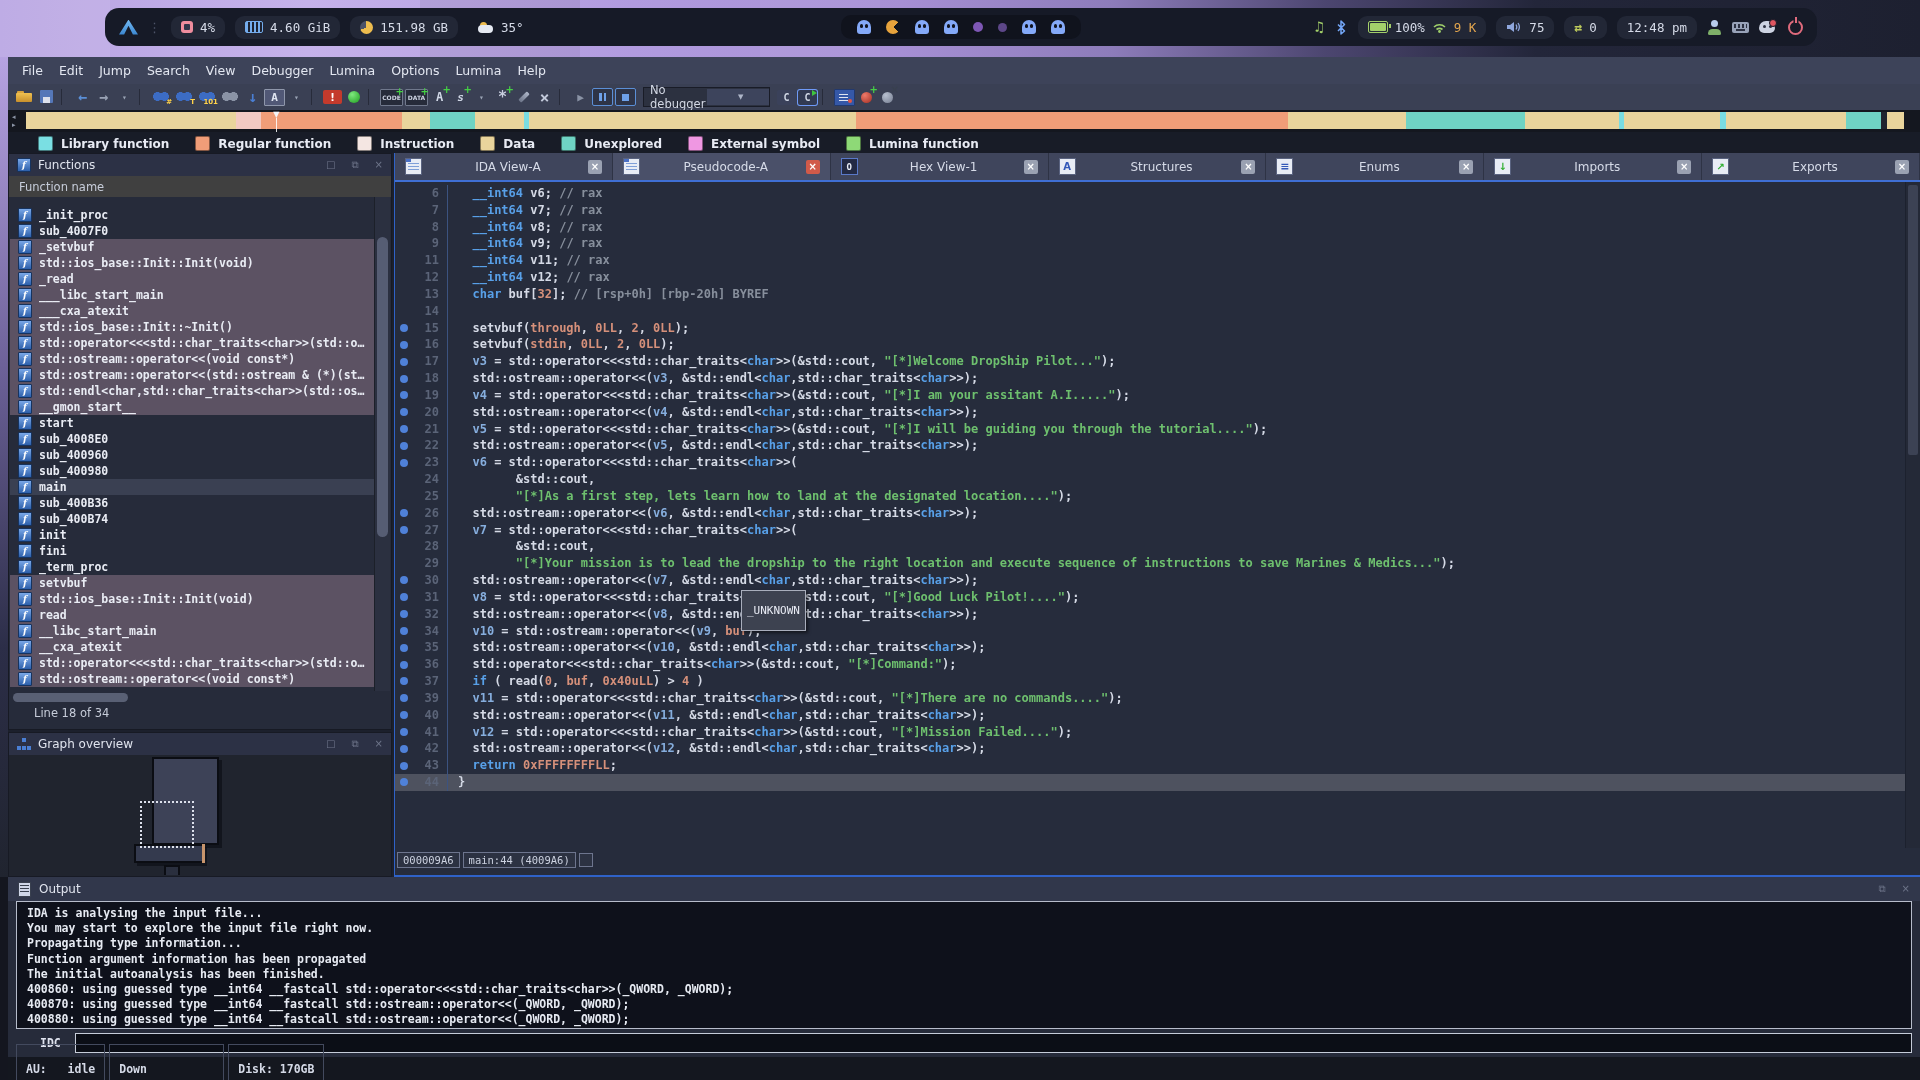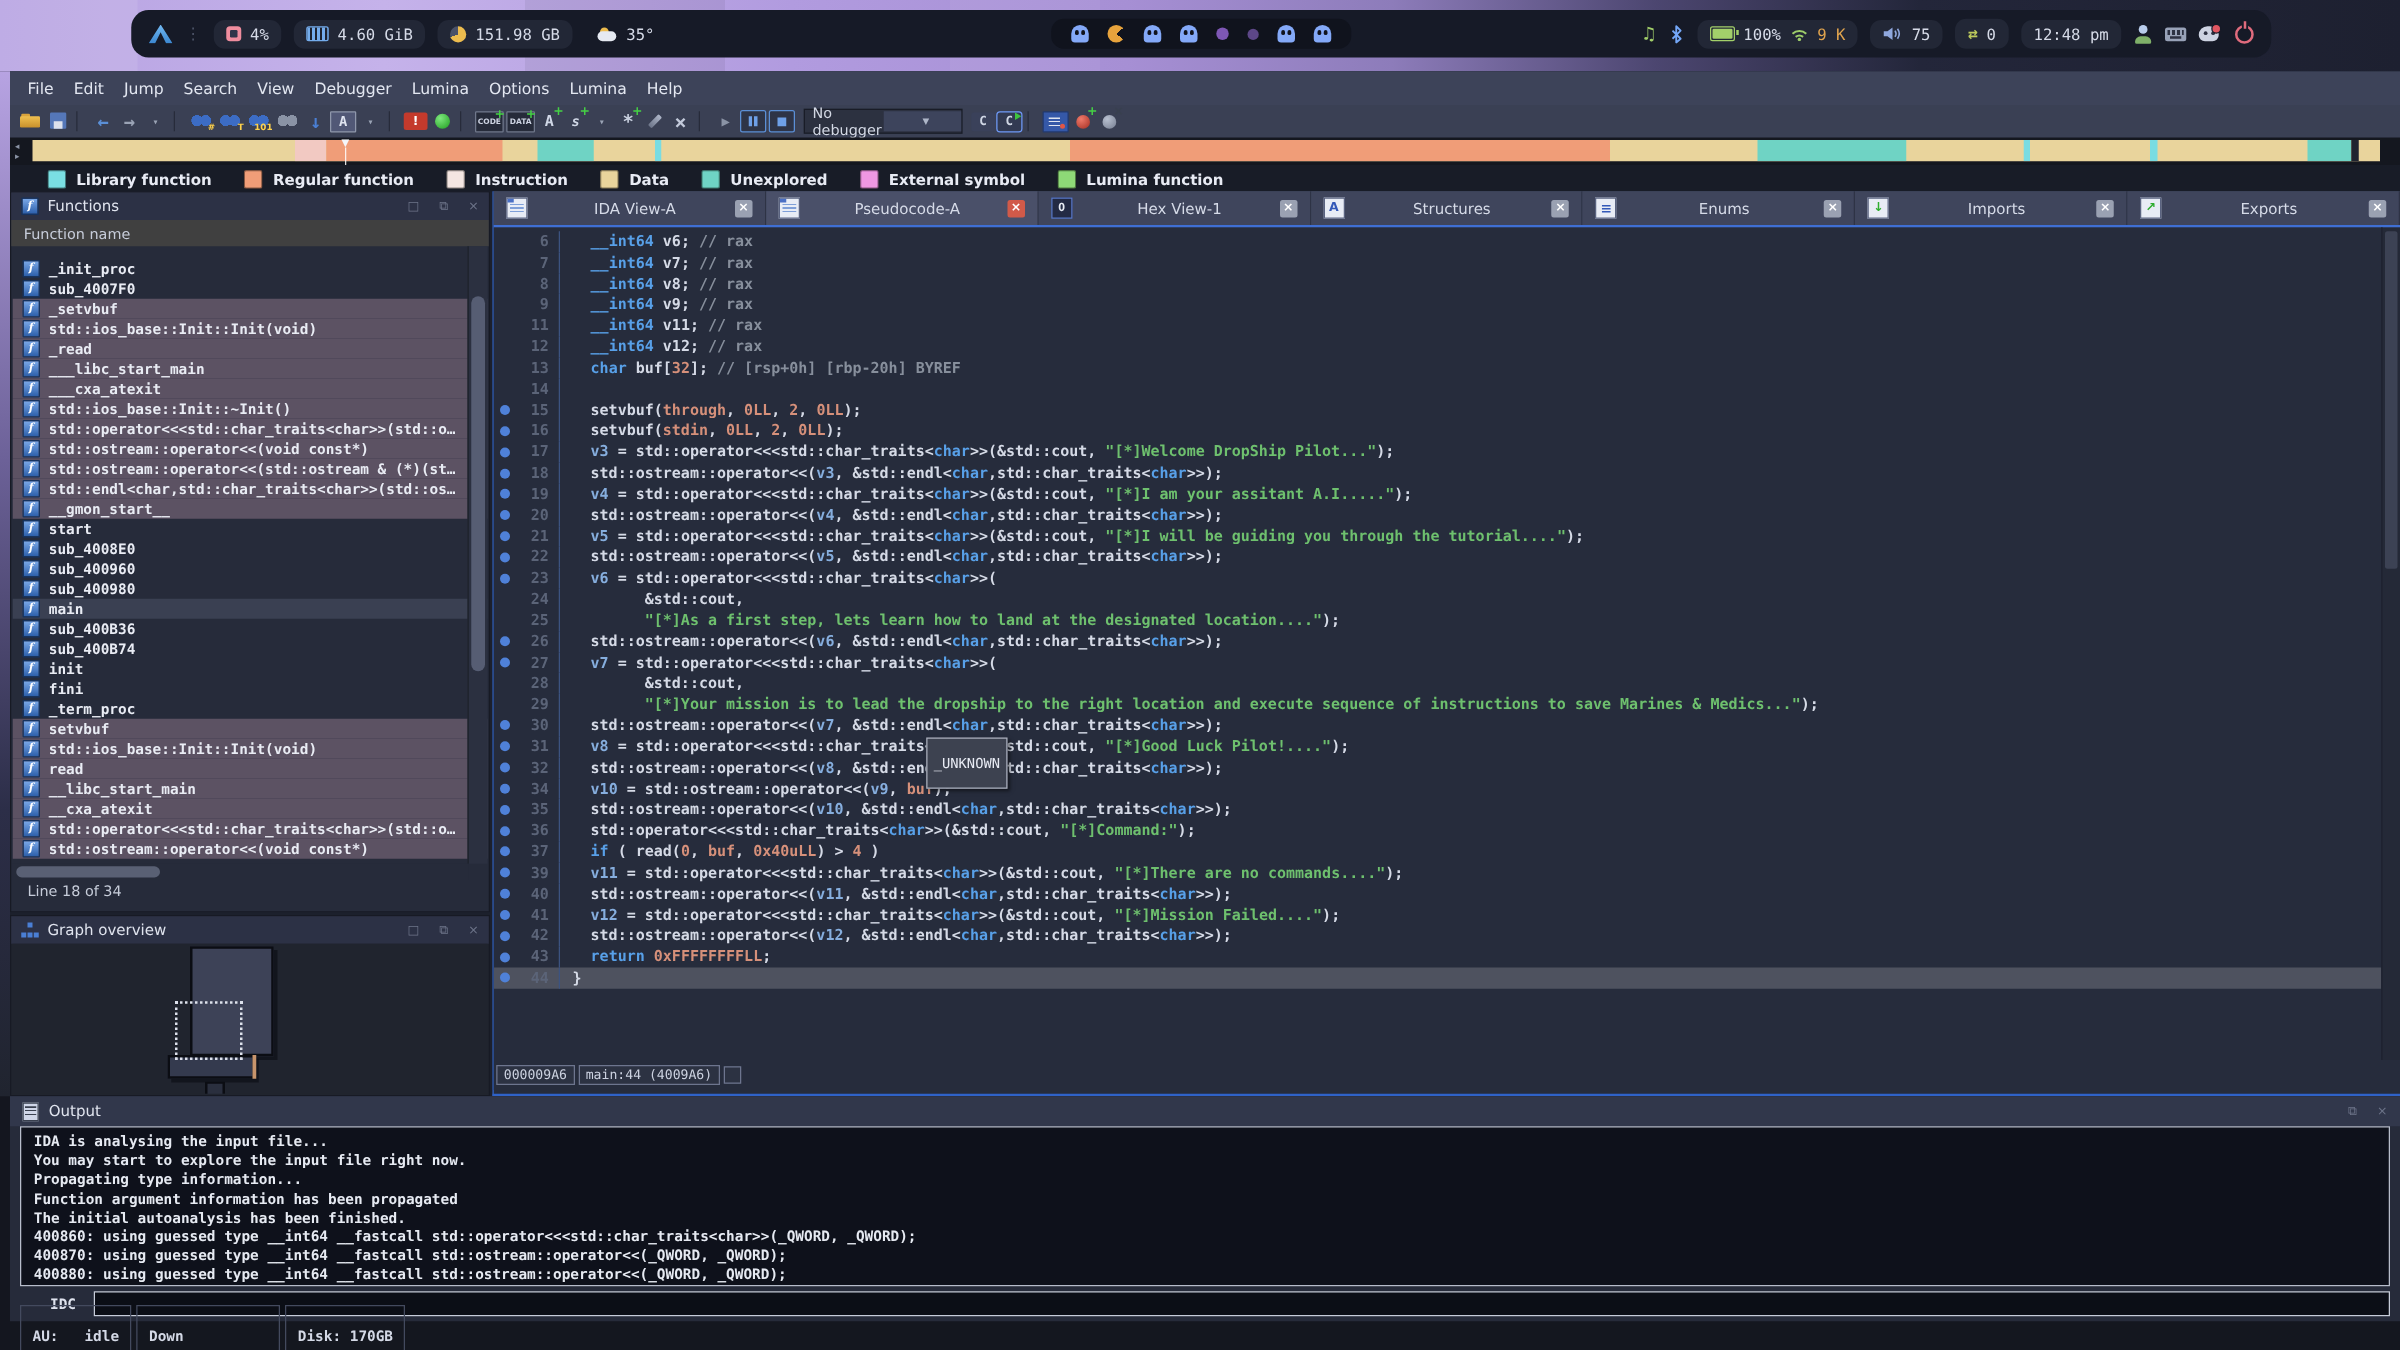--- a/index.html
+++ b/index.html
@@ -150,21 +150,21 @@
     font:bold 11.5px "DejaVu Sans Mono",monospace;color:#e9ecf4}
   .fnrow.sel{background:#5c5263}
   .fnrow.cur{background:#3a4052}
   .ficon{flex:none;width:12px;height:12px;border-radius:1px;background:linear-gradient(#7aa8e8,#2c5faa);
     border:1px solid #16335f;color:#fff;font:italic bold 9px "DejaVu Serif",serif;
     display:flex;align-items:center;justify-content:center}
   .fvscroll{position:absolute;top:43px;right:1px;width:15px;height:494px;background:#2b3040;border-left:1px solid #1c2029}
   .fvthumb{margin:40px 2px 0 2px;height:300px;background:#565d73;border-radius:7px}
   .fhscroll{position:absolute;left:1px;right:16px;top:537px;height:13px;background:#262b3a}
   .fhthumb{width:115px;height:9px;margin:2px 0 0 3px;background:#596074;border-radius:5px}
-  .fstatus{position:absolute;left:1px;top:552px;font-size:11.5px;color:#c6ccd9;padding-left:12px}
+  .fstatus{position:absolute;left:13px;top:552px;font-size:11.5px;color:#c6ccd9;padding-left:12px}
   .gpanel{top:579px;height:145px;background:#20242e}
   .gcanvas{position:absolute;top:22px;left:1px;right:1px;bottom:1px;background:#20242e;overflow:hidden}
   .gicon{width:14px;height:12px;position:relative}
   .gicon::before{content:"";position:absolute;top:0;left:5px;width:4px;height:4px;background:#4a7fd4}
   .gicon::after{content:"";position:absolute;bottom:0;left:0;width:4px;height:4px;background:#4a7fd4;
     box-shadow:5px 0 0 #4a7fd4,10px 0 0 #4a7fd4}
   .gnode{position:absolute;border:2px solid #0b0d13;background:#3d4257;box-shadow:3px 3px 0 rgba(10,12,18,.6)}
   .gdotted{position:absolute;border:2px dotted #dde1ec;background:transparent}
   .gtan{position:absolute;background:#c8956c}
 

